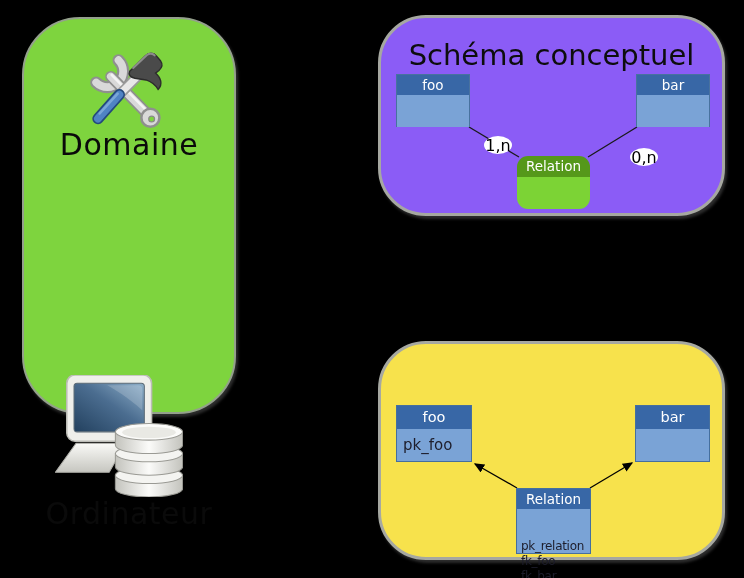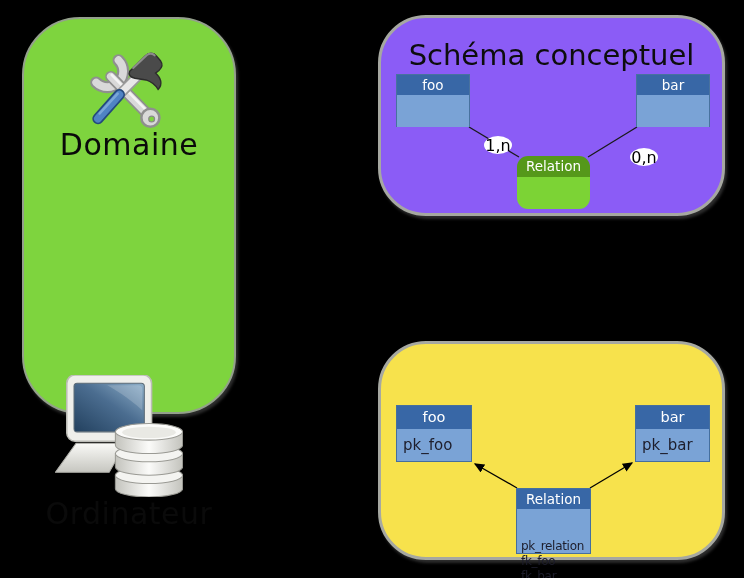--- a/index.html
+++ b/index.html
@@ -187,23 +187,20 @@
 
     <div class="table t-foo">
       <div class="tbl-header">foo</div>
       <div class="tbl-body">
         <div class="tbl-row">pk_foo</div>
       </div>
     </div>
 
     <div class="table t-bar">
       <div class="tbl-header">bar</div>
-      <div class="tbl-body">
-        <div class="tbl-row">pk_bar</div>
-      </div>
     </div>
 
     <div class="table t-rel">
       <div class="tbl-header">Relation</div>
       <div class="tbl-body">
         <div class="tbl-row">pk_relation</div>
         <div class="tbl-row">fk_foo</div>
         <div class="tbl-row">fk_bar</div>
       </div>
     </div>

